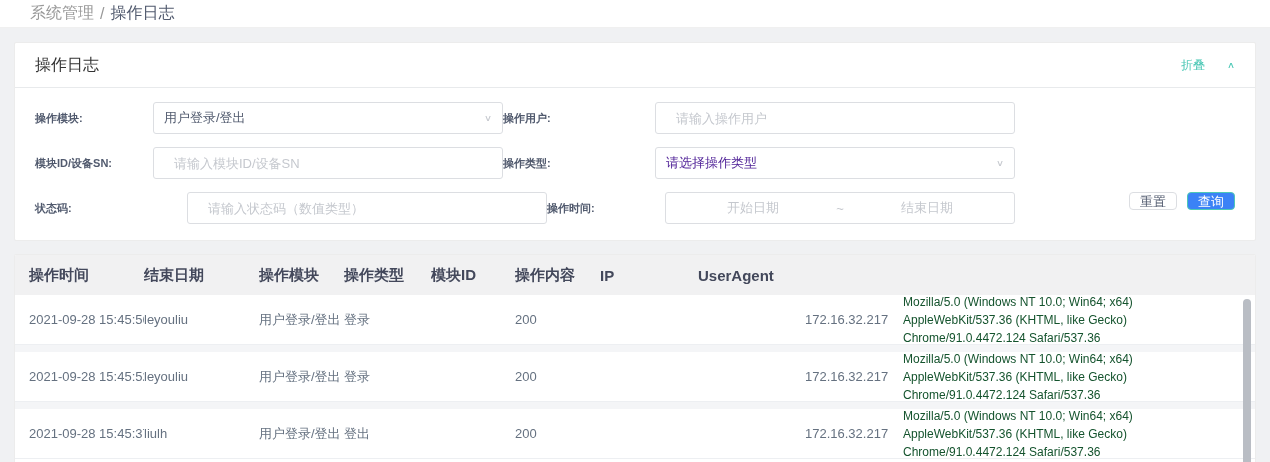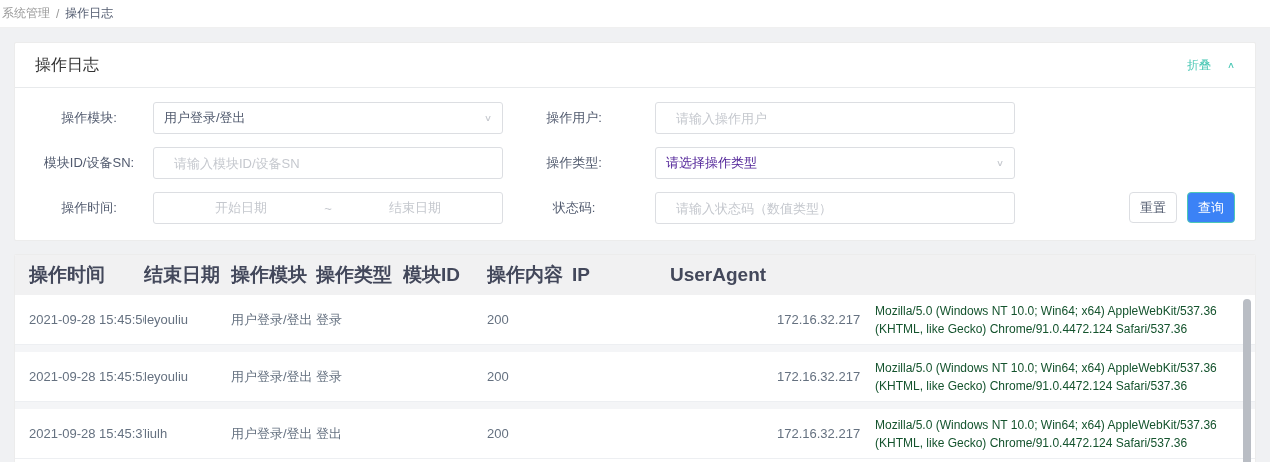--- a/index.html
+++ b/index.html
@@ -4,73 +4,73 @@
 <style>
   * { margin:0; padding:0; box-sizing:border-box; }
   html,body { width:1270px; height:462px; overflow:hidden; }
   body {
     font-family:"Liberation Sans","DejaVu Sans",sans-serif;
     background:#f0f1f3; color:#515a6e; font-size:13px;
   }
   
   .breadcrumb-bar {
     height:28px; background:#ffffff; display:flex; align-items:center;
-    padding:0 2px; font-size:12px; border-bottom:1px solid #f0f0f0;
+    padding:0 30px; font-size:16px; border-bottom:1px solid #f0f0f0;
   }
   .bc-item { color:#999; cursor:pointer; }
   .bc-sep { color:#999; margin:0 6px; }
   .bc-current { color:#515a6e; }
   
   .content { padding:14px; }
   .card { background:#fff; border:1px solid #ececec; border-radius:2px; }
   
   .card-head {
     height:45px; display:flex; align-items:center; justify-content:space-between;
     padding:0 20px; border-bottom:1px solid #e8eaec;
   }
   .card-title { font-size:16px; color:#333; }
-  .collapse { color:#4dc8b6; font-size:12px; cursor:pointer; display:flex; align-items:center; gap:16px; }
+  .collapse { color:#4dc8b6; font-size:12px; cursor:pointer; display:flex; align-items:center; gap:22px; }
   .collapse .caret { font-size:11px; transform:scaleY(.8); }
   .filter-form { padding:14px 20px 16px 20px; }
   .form-row { display:flex; align-items:center; margin-bottom:13px; position:relative; }
   .form-row:last-child { margin-bottom:0; }
   .fi { display:flex; align-items:center; }
-  .fi .lbl { width:118px; text-align:center; padding-right:10px; color:#515a6e; font-size:13px; white-space:nowrap; }
+  .fi .lbl { width:118px; text-align:left; padding-right:10px; color:#515a6e; font-size:11px; white-space:nowrap;font-weight:bold; }
   .fi.right .lbl { width:152px; }
   .ctrl {
     height:32px; border:1px solid #dcdee2; border-radius:3px; background:#fff;
     font-size:13px; color:#515a6e;
   }
   .fi.left .ctrl { width:350px; }
   .fi.right .ctrl { width:360px; }
   div.ctrl { display:flex; align-items:center; padding:0 10px; }
   .select { justify-content:space-between; cursor:pointer; }
   .sel-val { color:#515a6e; }
   .sel-placeholder { color:#4c1d95; }
   .chev { color:#c5c8ce; font-size:11px; transform:scaleY(.8); }
   input.ctrl { padding:0 20px; outline:none; }
   input.ctrl::placeholder { color:#c5c8ce; }
   .daterange { justify-content:space-between; cursor:pointer; }
   .dr-part { flex:1; text-align:center; color:#c5c8ce; }
   .dr-sep { color:#c5c8ce; padding:0 6px; }
   .btns { position:absolute; right:0; top:0; display:flex; gap:10px; }
   .btn {
-    height:31px; min-width:48px; padding:0 7px; border-radius:4px; font-size:13px;
+    height:18px; min-width:48px; padding:0 7px; border-radius:4px; font-size:13px;
     cursor:pointer; border:1px solid #dcdee2; background:#fff; color:#515a6e;
     font-family:inherit;
   }
   .btn.search { background:#3b82f6; border-color:#4dc8b6; color:#fff; }
   
   .table-card { margin-top:13px; position:relative; height:230px; overflow:hidden; }
   .thead, .trow { display:flex; align-items:center; padding-left:14px; padding-right:26px; }
-  .thead { height:40px; background:#f1f1f2; font-weight:bold; color:#43485b; font-size:19px; }
+  .thead { height:40px; background:#f1f1f2; font-weight:bold; color:#43485b; font-size:15px; }
   .tbody { background:#f4f5f7; }
   .trow { height:50px; background:#fff; border-bottom:1px solid #edeff2; margin-bottom:7px; color:#657180; }
   .cell { padding-right:8px; white-space:nowrap; overflow:hidden; }
-  .c0 { width:115px; } .c1 { width:87px; } .c2 { width:85px; } .c3 { width:87px; }
+  .c0 { width:115px; } .c1 { width:87px; } .c2 { width:85px;margin-left:28px; } .c3 { width:87px; }
   .c4 { width:84px; } .c5 { width:205px; } .c6 { width:85px; } .c7 { width:98px; }
   .c8 { flex:1; min-width:0; }
   .cell.ua { white-space:normal; font-size:12px; color:#14532d; line-height:1.5; }
   .scrollbar {
     position:absolute; right:4px; top:44px; bottom:4px; width:8px;
     background:#b9bdc4; border-radius:4px; cursor:pointer;
   }
 </style>
 </head>
 <body>
@@ -115,31 +115,31 @@
         <div class="fi right">
           <span class="lbl">操作类型:</span>
           <div class="ctrl select">
             <span class="sel-placeholder">请选择操作类型</span>
             <span class="chev">∨</span>
           </div>
         </div>
       </div>
 
       <div class="form-row">
+        <div class="fi right">
+          <span class="lbl">状态码:</span>
+          <input class="ctrl" type="text" placeholder="请输入状态码（数值类型）" style="">
+        </div>
         <div class="fi left">
           <span class="lbl">操作时间:</span>
           <div class="ctrl daterange">
             <span class="dr-part">开始日期</span>
             <span class="dr-sep">~</span>
             <span class="dr-part">结束日期</span>
           </div>
-        </div>
-        <div class="fi right">
-          <span class="lbl">状态码:</span>
-          <input class="ctrl" type="text" placeholder="请输入状态码（数值类型）" style="">
         </div>
         <div class="btns">
           <button class="btn reset">重置</button>
           <button class="btn search">查询</button>
         </div>
       </div>
     </div>
   </div>
 
   <div class="card table-card">

